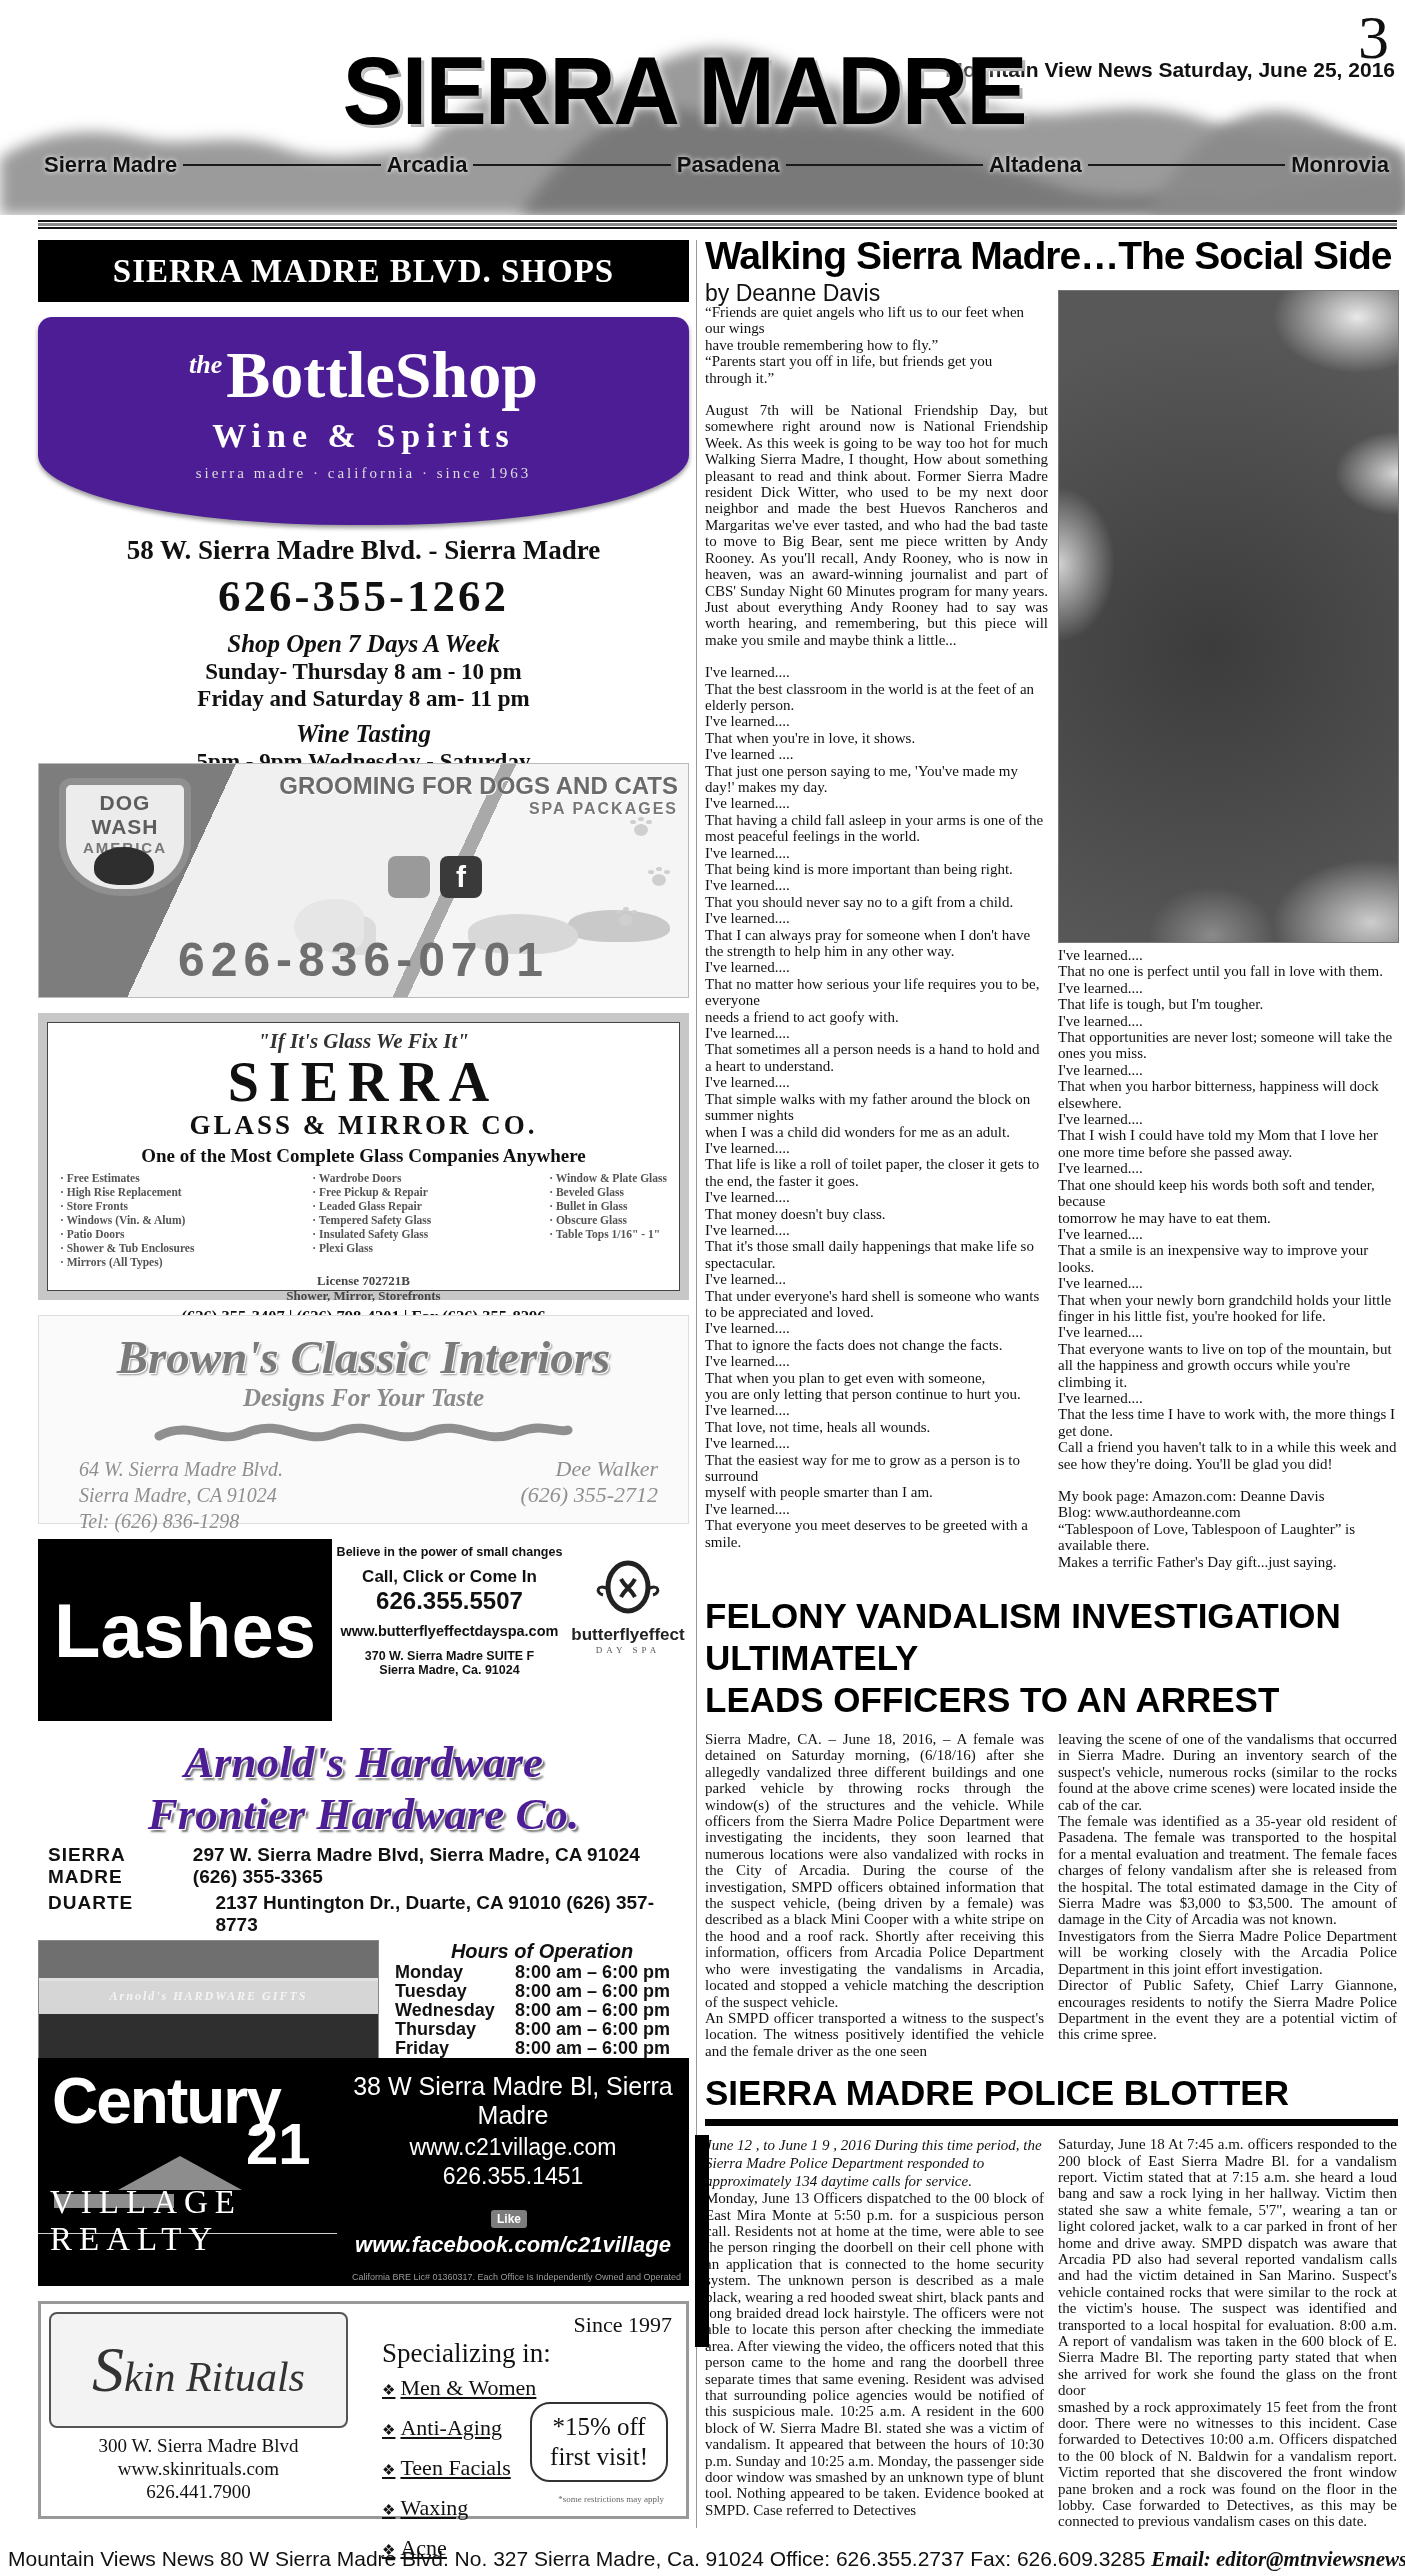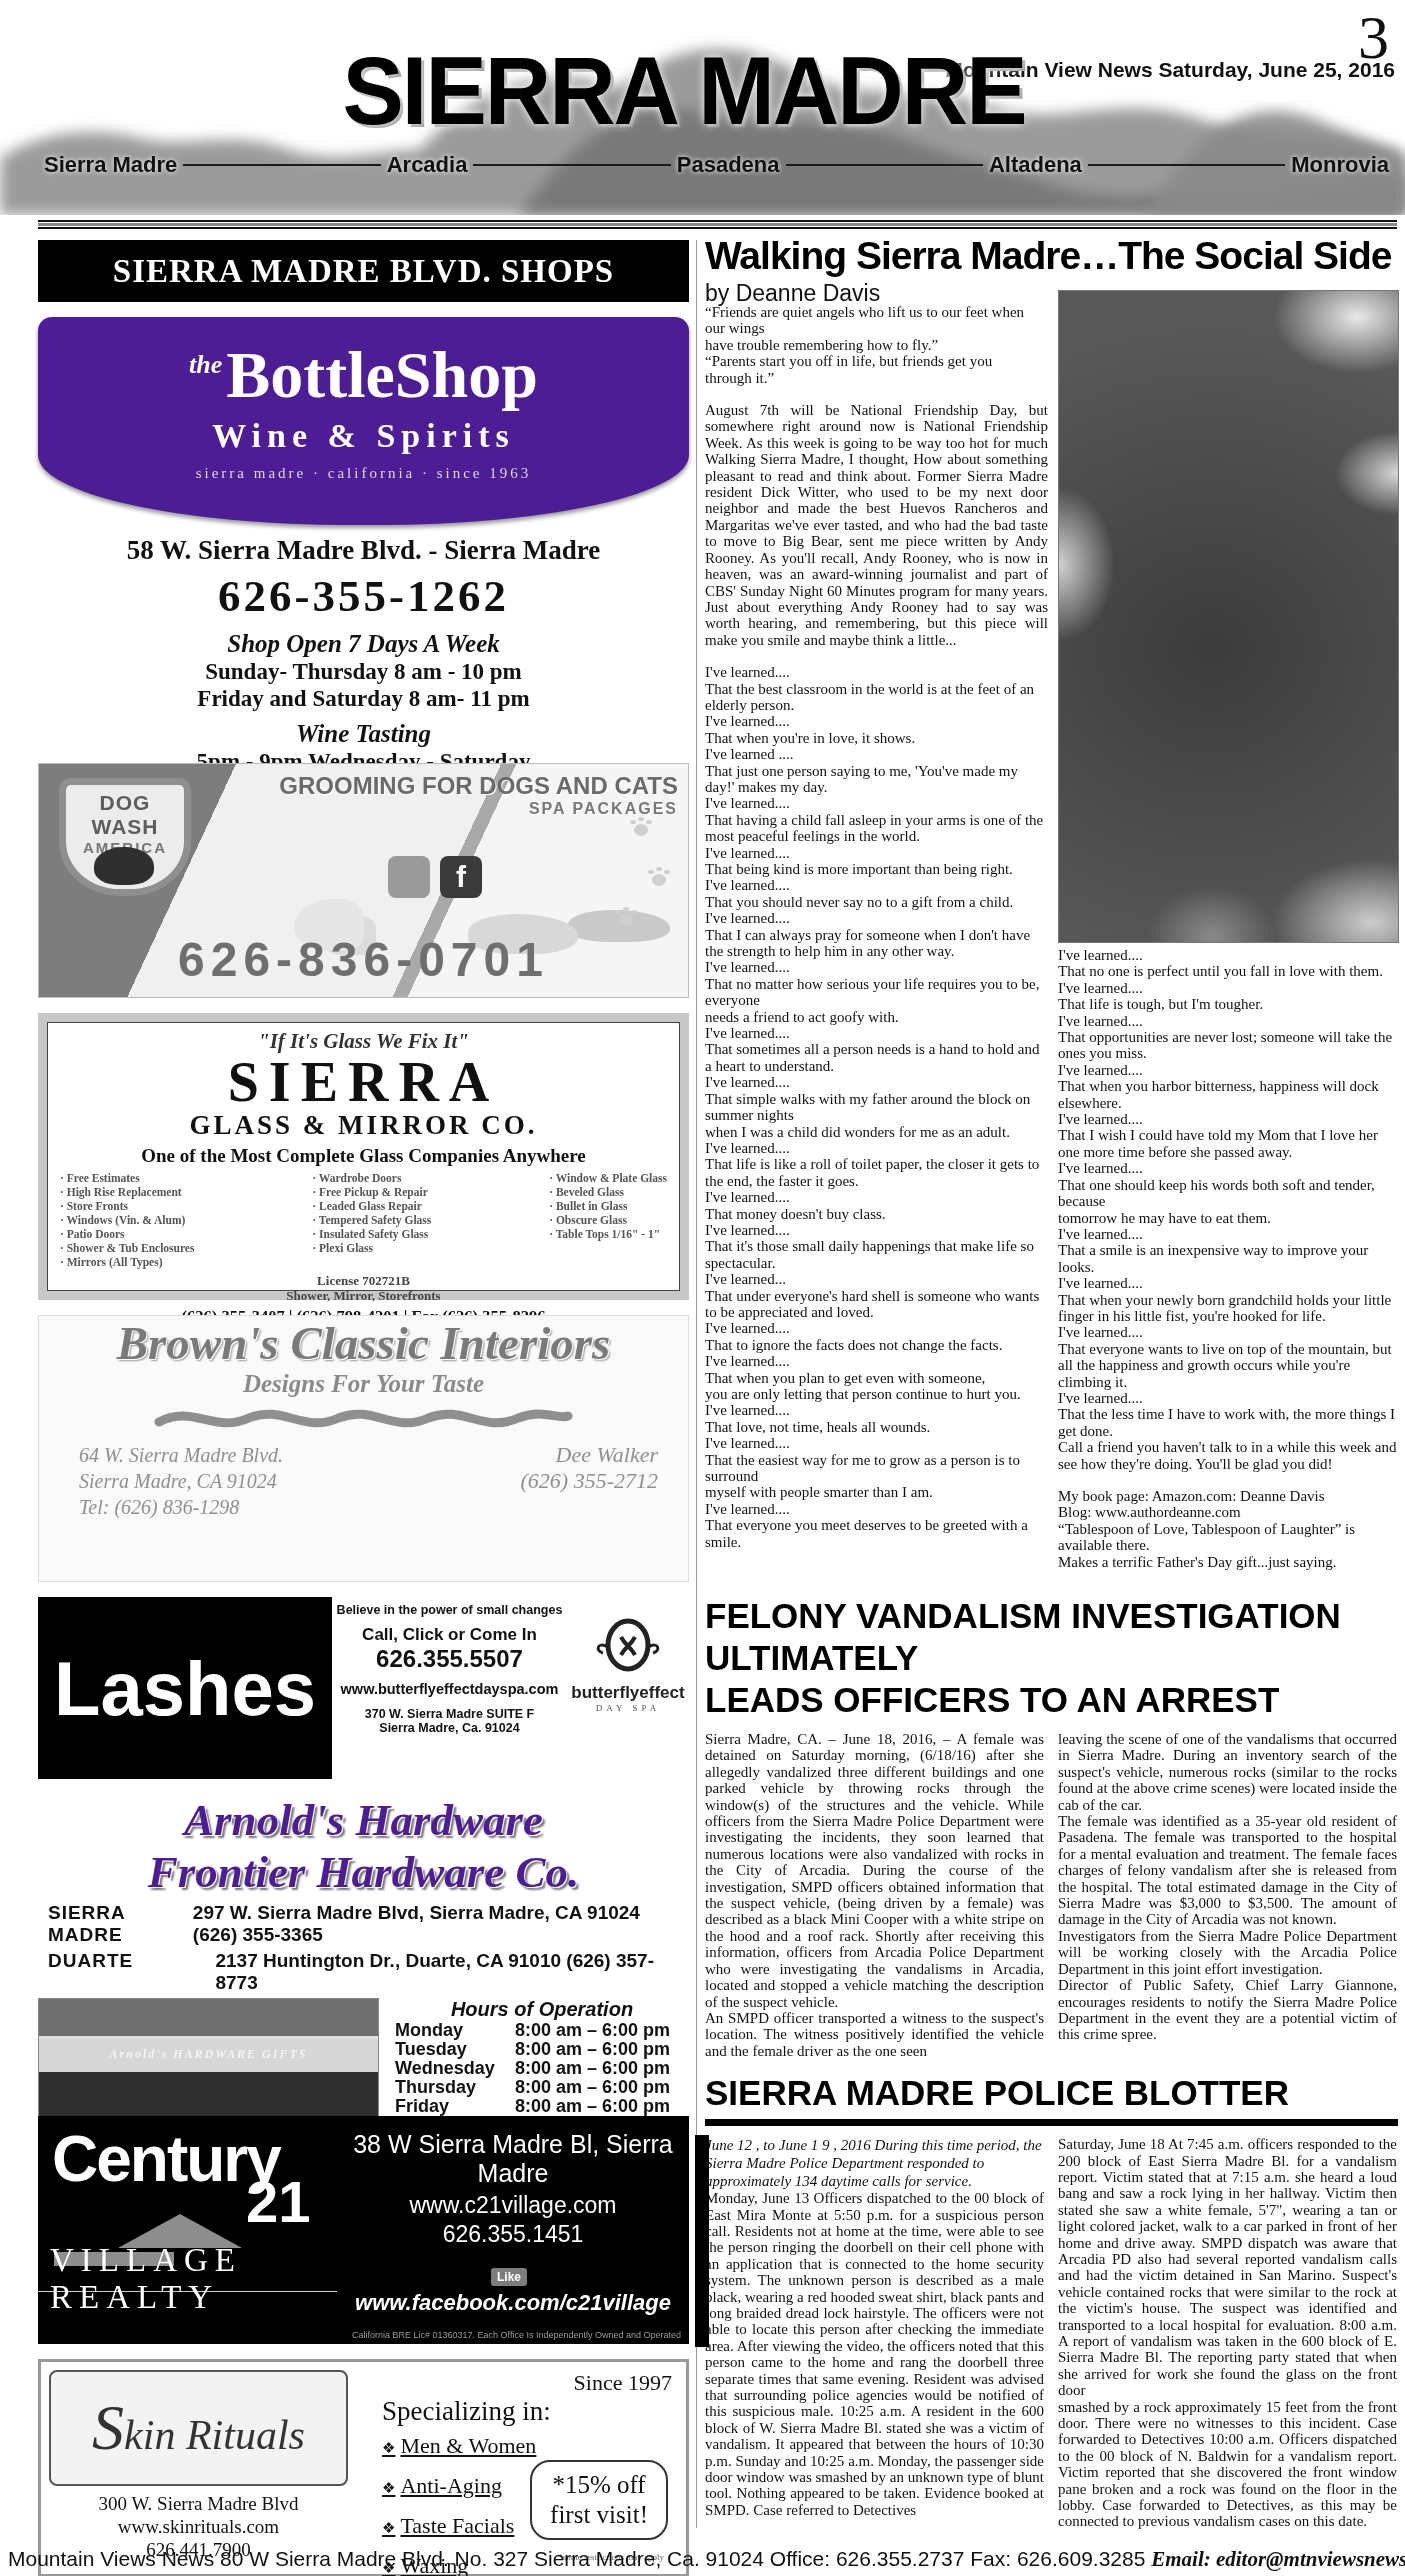--- a/index.html
+++ b/index.html
@@ -75,21 +75,21 @@
   .sg-tag{font-weight:bold;font-style:italic;font-size:21px;color:#333;}
   .sg-name{font-size:56px;font-weight:bold;letter-spacing:10px;line-height:56px;}
   .sg-name2{font-size:27px;font-weight:bold;letter-spacing:3px;}
   .sg-line{font-size:19px;font-weight:bold;margin-top:4px;}
   .sg-cols{display:flex;justify-content:space-between;text-align:left;margin-top:4px;
       font-size:11.5px;line-height:14px;color:#555;font-weight:bold;}
   .sg-lic{font-size:13px;font-weight:bold;color:#444;margin-top:4px;line-height:15px;}
   .sg-phones{font-size:16.5px;font-weight:bold;margin-top:4px;}
   .sg-addr{font-size:16.5px;font-weight:bold;}
   
-  #ad-browns{height:267px;background:#fafafa;border:1px solid #ddd;box-sizing:border-box;}
+  #ad-browns{height:209px;background:#fafafa;border:1px solid #ddd;padding-top:14px;box-sizing:border-box;}
   .br-name{text-align:center;font-style:italic;font-weight:bold;font-size:47px;color:#7a7a7a;
       text-shadow:1px 1px 0 #fff,2px 2px 2px #999;}
   .br-tag{text-align:center;font-style:italic;font-weight:bold;font-size:25px;color:#8a8a8a;}
   .br-wave{display:block;margin:2px auto 0;}
   .br-row{display:flex;justify-content:space-between;padding:6px 30px 0 40px;
       font-style:italic;font-size:20px;color:#8f8f8f;line-height:26px;}
   .br-right{text-align:right;font-size:22px;}
   
   #ad-lashes{height:182px;display:flex;}
   .la-black{width:294px;background:#000;color:#fff;display:flex;align-items:center;justify-content:center;}
@@ -412,21 +412,21 @@
         </div>
         <div class="sk-addr pre">300 W. Sierra Madre Blvd
 www.skinrituals.com
 626.441.7900</div>
       </div>
       <div class="sk-right">
         <div class="sk-since">Since 1997</div>
         <div class="sk-spec">Specializing in:</div>
         <div class="sk-item"><span class="sk-bullet">❖</span><span>Men &amp; Women</span></div>
         <div class="sk-item"><span class="sk-bullet">❖</span><span>Anti-Aging</span></div>
-        <div class="sk-item"><span class="sk-bullet">❖</span><span>Taste Facials</span></div>
+        <div class="sk-item"><span class="sk-bullet">❖</span><span>Teen Facials</span></div>
         <div class="sk-item"><span class="sk-bullet">❖</span><span>Waxing</span></div>
         <div class="sk-item"><span class="sk-bullet">❖</span><span>Acne</span></div>
         <div class="sk-offer pre">*15% off
 first visit!</div>
         <div class="sk-fine">*some restrictions may apply</div>
       </div>
     </div>
 
   </div>
 

